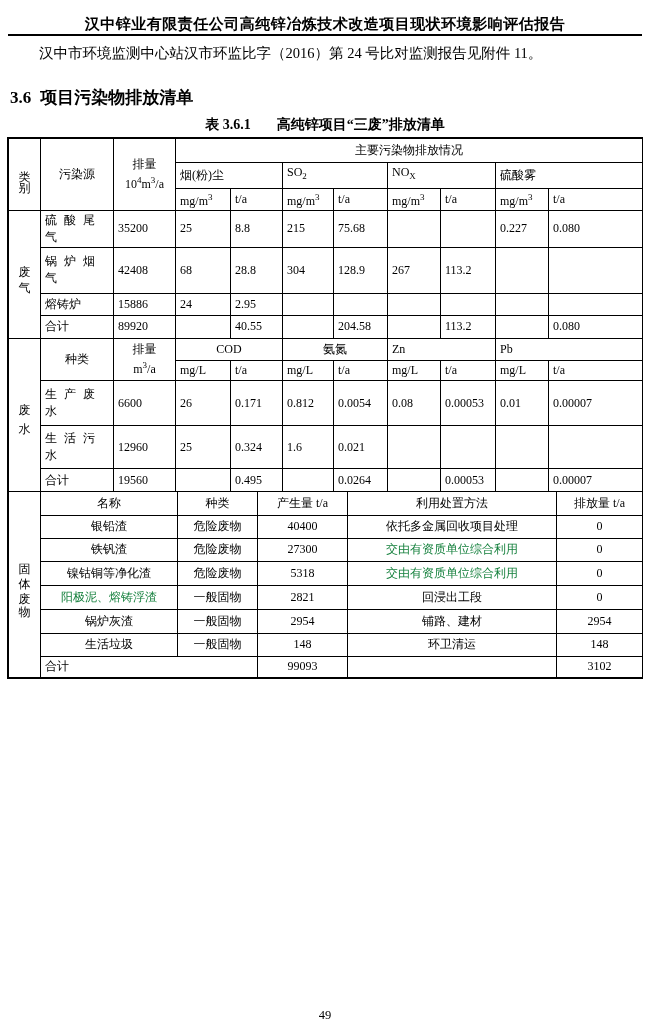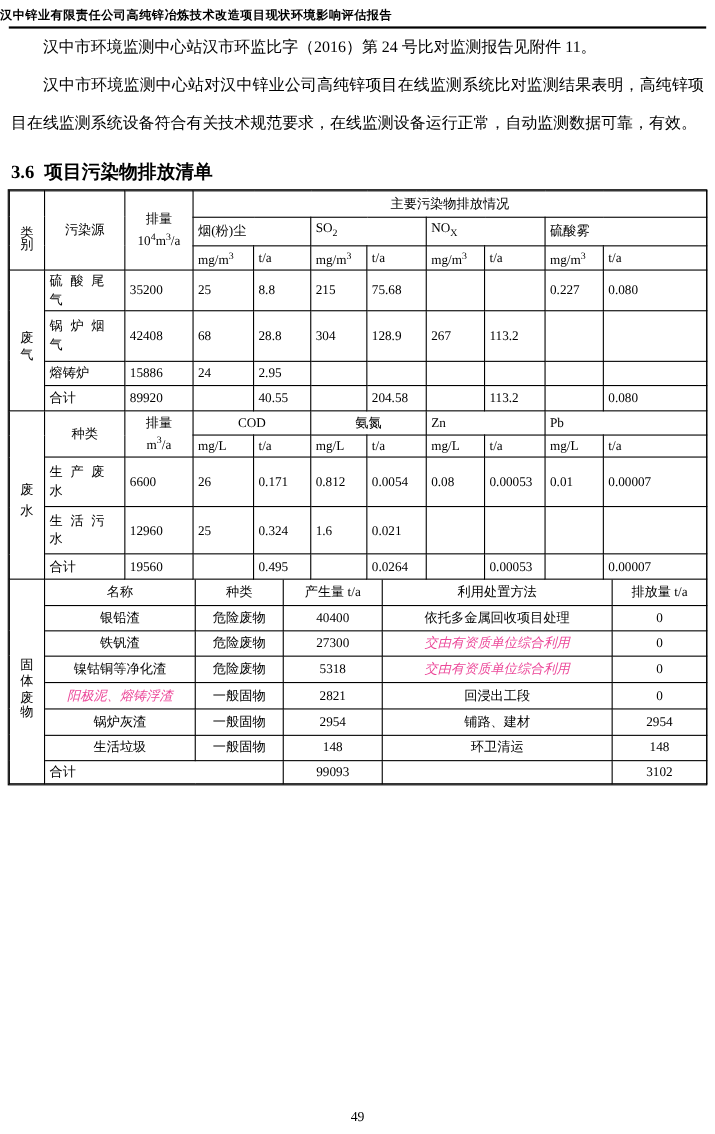--- a/index.html
+++ b/index.html
@@ -2,22 +2,22 @@
 <html><head>
 <meta charset="utf-8">
 <style>
   * { margin:0; padding:0; box-sizing:border-box; }
   html,body { width:650px; height:1031px; background:#ffffff; overflow:hidden; }
   body {
     font-family:"Liberation Serif","DejaVu Serif",serif;
     color:#000; position:relative;
   }
   .doc-header {
-    text-align:left; font-weight:bold; font-size:11px;
-    padding-top:7px; line-height:14px; letter-spacing:0.5px;
+    text-align:center; font-weight:bold; font-size:15px;
+    padding-top:17px; line-height:14px; letter-spacing:0.5px;
   }
   .rule { border-bottom:2px solid #000; margin:3px 8px 0 8px; }
   .content { margin:0 10px; }
   .para {
     font-size:14.5px; line-height:34.5px; text-align:justify;
   }
   .para.first { margin-top:11px; }
   .indent { text-indent:2em; }
   .section-heading {
     font-size:17px; font-weight:bold; line-height:26px; margin:14px 0 0 0;
@@ -42,41 +42,41 @@
   .vcat { text-align:center; padding:0; }
   .vert {
     writing-mode:vertical-lr; text-orientation:upright;
     display:inline-block; line-height:1;
   }
   .vs11 { letter-spacing:11px; }
   .vs17 { letter-spacing:17px; }
   .vs20 { letter-spacing:20px; }
   .vs14 { letter-spacing:14px; }
   .spread { letter-spacing:7px; line-height:17px; }
-  .blue { color:#ec4899;font-style:italic; }
+  .blue { color:#15803d; }
   .unit2 div { line-height:16px; text-align:center; }
   .page-number {
     position:absolute; left:0; right:0; top:1008px;
     text-align:center; font-size:12.5px;
   }
   sup, sub { font-size:9px; }
 </style>
 </head>
 <body>
 
 <div class="doc-header">汉中锌业有限责任公司高纯锌冶炼技术改造项目现状环境影响评估报告</div>
 <div class="rule"></div>
 
 <div class="content">
   <p class="para indent">汉中市环境监测中心站汉市环监比字（2016）第 24 号比对监测报告见附件 11。</p>
-  <p class="para indent">汉中市环境监测中心站对汉中锌业公司高纯锌项目在线监测系统比对监测结果表明，高纯锌项目在线监测系统设备符合有关技术规范要求，在线监测设备运行正常，自动监测数据可靠，有效。</p>
 
   <h2 class="section-heading"><span class="num">3.6</span><span>项目污染物排放清单</span></h2>
 
 
+  <div class="caption"><span class="cap-label">表 3.6.1</span><span>高纯锌项目“三废”排放清单</span></div>
 </div>
 
 <div class="tablewrap">
 
   <table class="tbl-top">
     <colgroup>
       <col style="width:32px">
         <col style="width:73px">
         <col style="width:62px">
       <col style="width:55px">

